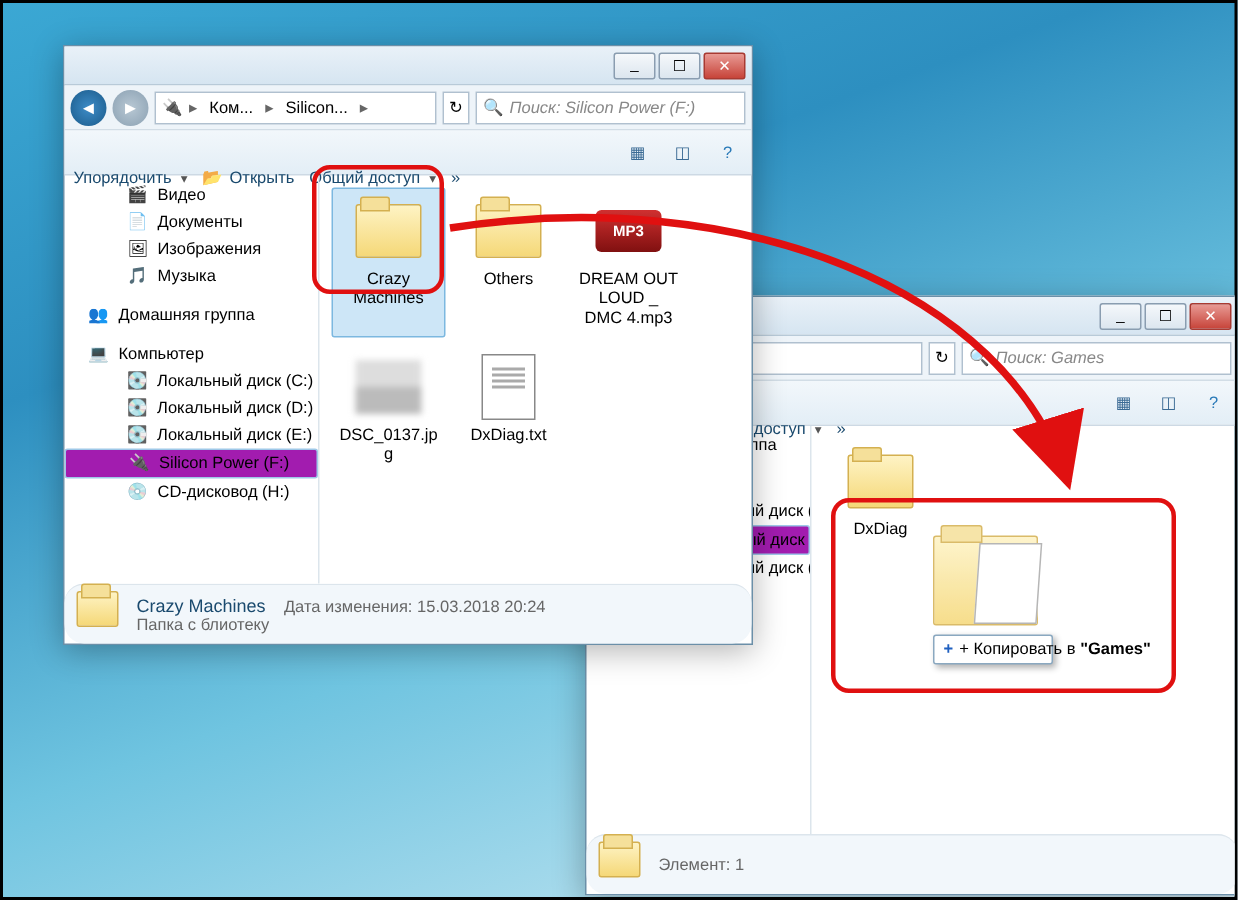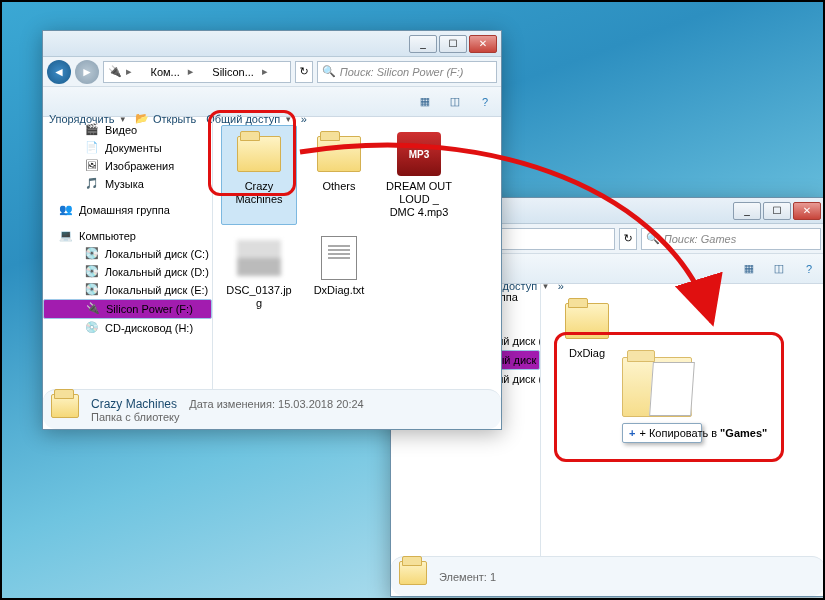--- a/index.html
+++ b/index.html
@@ -6,21 +6,21 @@
 body { width: 825px; height: 600px; background: linear-gradient(160deg, #3ba8d4 0%, #2d8fc0 30%, #6fc4e0 60%, #d4ecf5 100%); position: relative; overflow: hidden; border: 2px solid #000; }
 .window { position: absolute; background: #fff; border: 1px solid #6b8fa8; box-shadow: 0 4px 20px rgba(0,0,0,.3); }
 .titlebar { height: 26px; background: linear-gradient(#e9f1f8, #d6e5f1); border-bottom: 1px solid #b8cad8; display: flex; align-items: center; padding: 0 4px; }
 .titlebar .spacer { flex: 1; }
 .winbtn { width: 28px; height: 18px; margin-left: 2px; border: 1px solid #8a9db0; border-radius: 2px; display: flex; align-items: center; justify-content: center; background: linear-gradient(#f5f8fb,#dce6ef); font-size: 10px; }
 .winbtn.close { background: linear-gradient(#e89a94,#c7443a); color: #fff; border-color: #a83a32; }
 .addrbar { height: 30px; background: #eef4f9; border-bottom: 1px solid #d2dde6; display: flex; align-items: center; padding: 4px; gap: 4px; }
 .navcircle { width: 24px; height: 24px; border-radius: 50%; background: radial-gradient(#3d8cc7,#1a5a8a); color:#fff; display: flex; align-items:center; justify-content:center; font-size:12px; }
 .navcircle.dim { background: radial-gradient(#b8c8d4,#8aa0b2); }
 .breadcrumb { flex:1; height: 22px; border: 1px solid #b0c0cf; background: #fff; display: flex; align-items: center; padding: 0 4px; gap: 4px; }
-.bc-part { padding: 0 4px; margin-left: 11px; }
+.bc-part { padding: 0 4px; }
 .bc-sep { color:#666; }
 .searchbox { width: 180px; height: 22px; border: 1px solid #b0c0cf; background: #fff; display: flex; align-items: center; padding: 0 4px; gap: 4px; }
 .search-icon { color:#5a7a9a; }
 .search-ph { color:#888; font-style: italic; }
 .toolbar { height: 30px; background: linear-gradient(#f2f7fb,#e3eef6); border-bottom: 1px solid #cdd9e4; display: flex; align-items: center; padding: 0 6px; gap: 10px; }
 .tb-item { color: #1a4a6e; display: flex; align-items:center; gap: 4px; margin-top: 35px; }
 .tb-sep { flex:1; }
 .tb-icon { width: 20px; height:18px; display:flex; align-items:center; justify-content:center; border:1px solid transparent; border-radius:2px; color:#3a6a94; }
 .content { display: flex; height: calc(100% - 26px - 30px - 30px - 40px); }
 .tree { width: 170px; border-right: 1px solid #dce5ec; overflow: hidden; padding: 4px 0; }
@@ -29,21 +29,21 @@
 .tree-item.sel { background: #a21caf; border:1px solid #9ec8e8; border-radius: 2px; }
 .tree-icon { width: 14px; height: 14px; display:inline-block; }
 .filepane { flex:1; padding: 8px; display: flex; flex-wrap: wrap; align-content: flex-start; gap: 4px; }
 .fileitem { width: 76px; text-align: center; padding: 4px; border: 1px solid transparent; border-radius: 2px; }
 .fileitem.sel { background: #cde6f7; border-color: #7cb8e0; }
 .fileicon { width: 48px; height: 48px; margin: 0 auto 2px; display:flex; align-items:center; justify-content:center; position:relative; }
 .folder-shape { width: 44px; height: 36px; background: linear-gradient(#fef3c4,#f5d878); border: 1px solid #d4b050; border-radius: 2px; position:relative; }
 .folder-shape::before { content:''; position:absolute; top:-6px; left:2px; width:18px; height:8px; background:#f5e09a; border:1px solid #d4b050; border-radius: 2px 2px 0 0; }
 .txt-shape { width: 36px; height: 44px; background:#fff; border:1px solid #888; position:relative; }
 .txt-shape::after { content:''; position:absolute; top:8px; left:6px; right:6px; height:2px; background:#aaa; box-shadow: 0 4px 0 #aaa, 0 8px 0 #aaa, 0 12px 0 #aaa; }
-.mp3-shape { width: 44px; height: 44px; background: linear-gradient(#d03030,#801010); border-radius:4px; display:flex; align-items:center; justify-content:center; color:#fff; font-weight:bold; font-size:10px; }
+.mp3-shape { width: 44px; height: 28px; background: linear-gradient(#d03030,#801010); border-radius:4px; display:flex; align-items:center; justify-content:center; color:#fff; font-weight:bold; font-size:10px; }
 .jpg-shape { width: 44px; height: 36px; background: linear-gradient(#ddd 50%, #bbb 50%); filter: blur(2px); }
 .filename { font-size: 11px; line-height: 1.2; word-break: break-word; }
 .statusbar { height: 40px; background: #f2f7fb; border-top: 1px solid #dce5ec; display:flex; align-items:center; padding: 4px 8px; gap: 8px; border-radius: 13px; }
 .sb-icon { width: 32px; height: 32px; }
 .sb-text .title { color:#1a4a6e; font-size: 12px; }
 .sb-text .sub { color:#666; }
 .annot-box { position:absolute; border:3px solid #e01010; border-radius:12px; pointer-events:none; }
 .annot-arrow { position:absolute; pointer-events:none; }
 .drag-ghost { position:absolute; width: 80px; }
 .drag-folder { width: 70px; height: 60px; background: linear-gradient(#fef3c4,#f5d878); border: 1px solid #d4b050; border-radius: 2px; position:relative; opacity:.85; }

